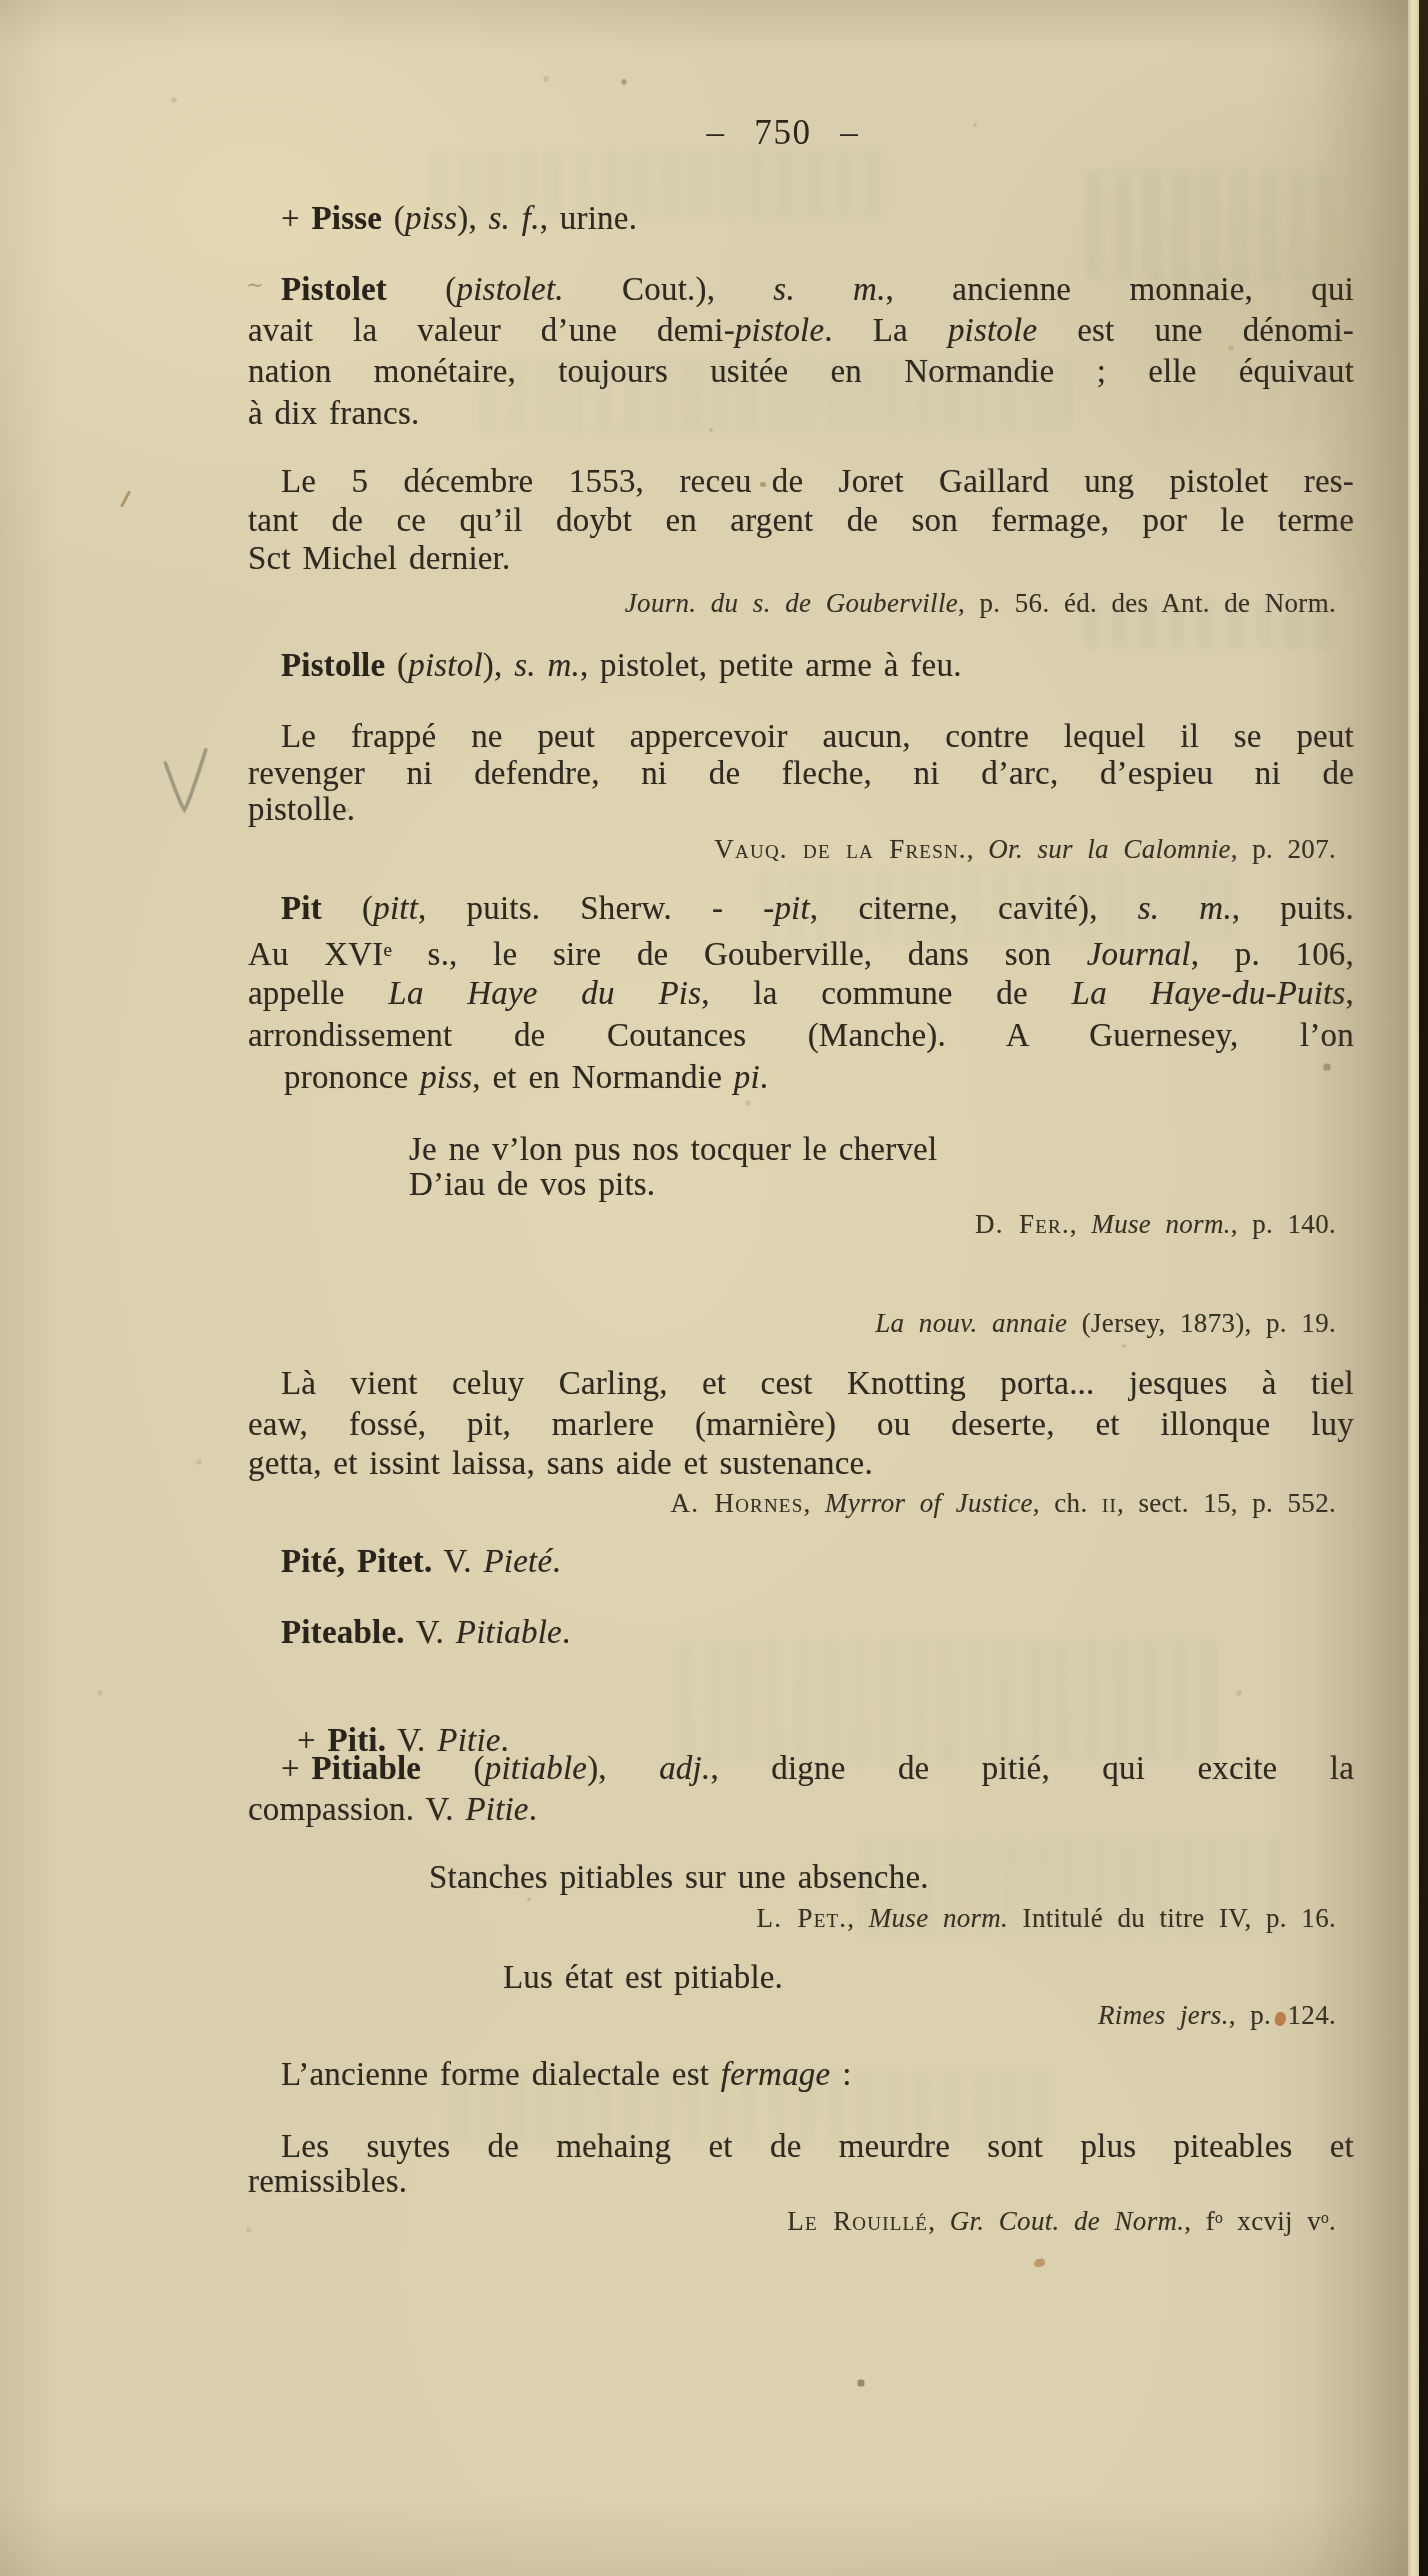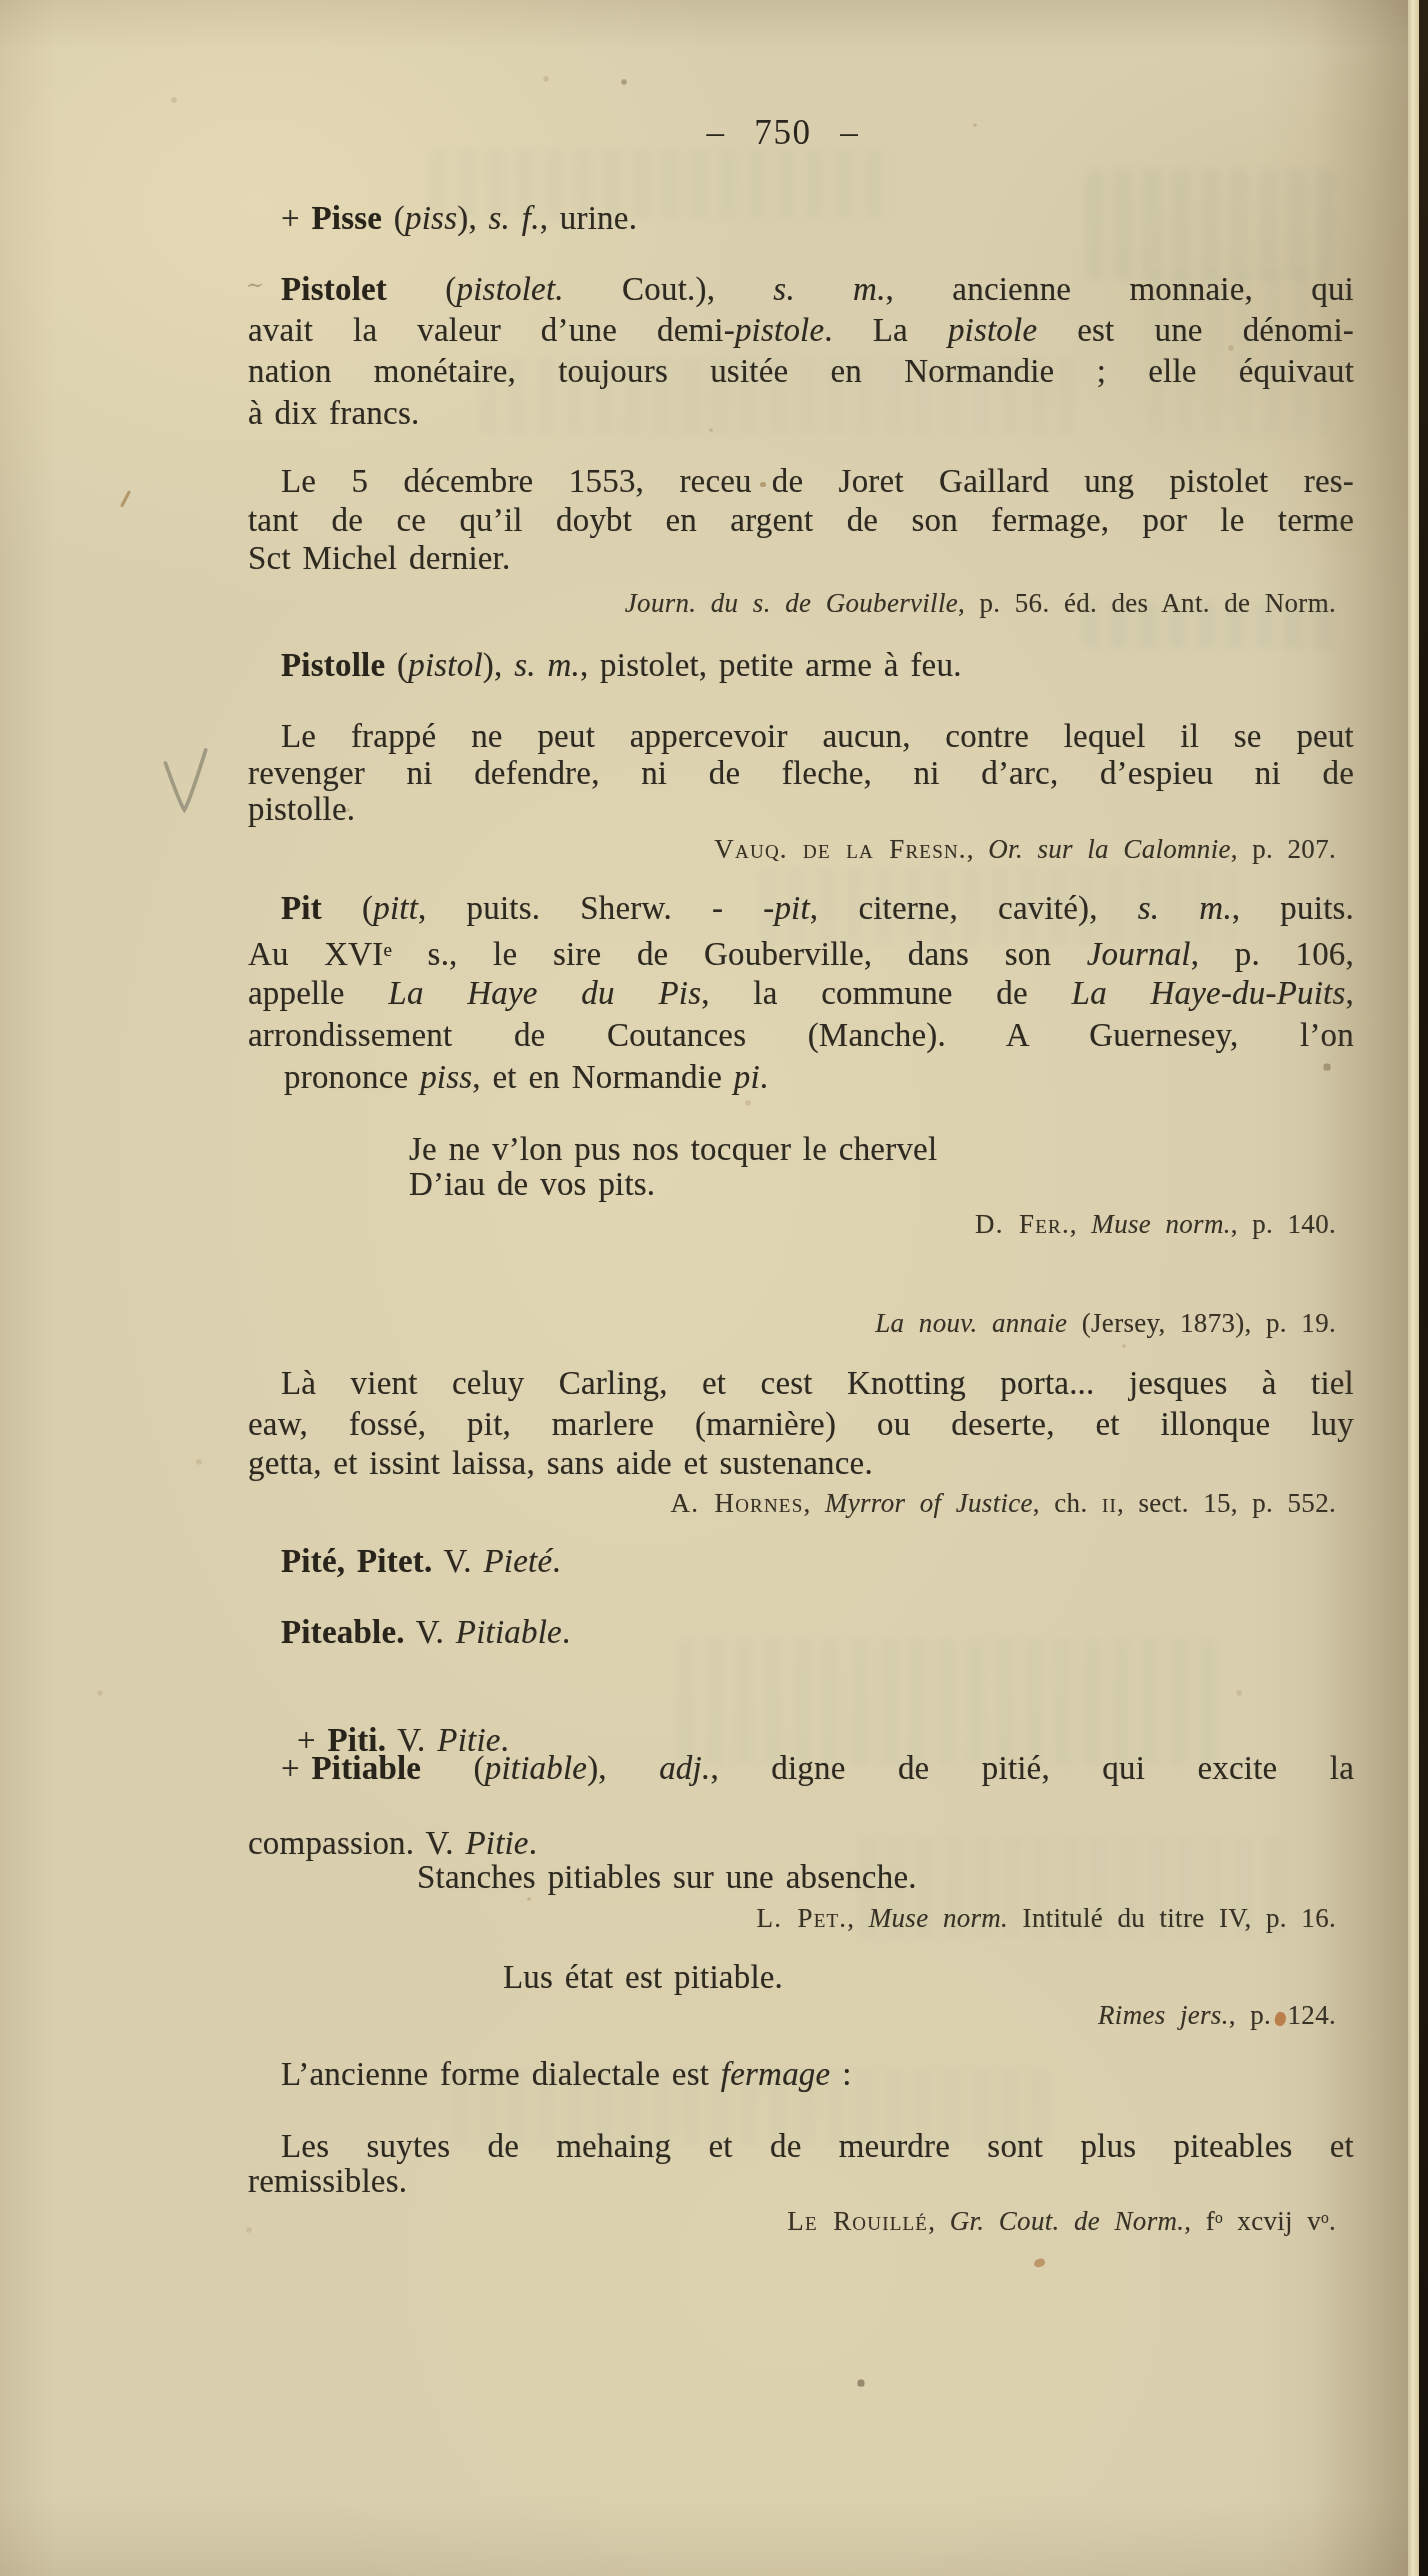--- a/index.html
+++ b/index.html
@@ -112,23 +112,23 @@
   <div class="tl fill ind" style="top:1364px;"><span class="sg-r">Là vient celuy Carling, et cest Knotting porta... jesques à tiel</span></div>
   <div class="tl fill" style="top:1405px;"><span class="sg-r">eaw, fossé, pit, marlere (marnière) ou deserte, et illonque luy</span></div>
   <div class="tl nw" style="top:1444px;"><span class="sg-r">getta, et issint laissa, sans aide et sustenance.</span></div>
   <div class="at" style="top:1487px;"><span class="sg-sc">A. Hornes</span><span class="sg-r">, </span><span class="sg-i">Myrror of Justice</span><span class="sg-r">, ch. </span><span class="sg-sc">ii</span><span class="sg-r">, sect. 15, p. 552.</span></div>
 
   <div class="tl nw ind" style="top:1542px;"><span class="sg-b">Pité, Pitet.</span><span class="sg-r"> V. </span><span class="sg-i">Pieté</span><span class="sg-r">.</span></div>
   <div class="tl nw ind" style="top:1613px;"><span class="sg-b">Piteable.</span><span class="sg-r"> V. </span><span class="sg-i">Pitiable</span><span class="sg-r">.</span></div>
   <div class="tl nw ind" style="top:1685px;left:264px;margin-top:36px;"><span class="sg-plus">+</span><span class="sg-b">Piti.</span><span class="sg-r"> V. </span><span class="sg-i">Pitie</span><span class="sg-r">.</span></div>
 
   <div class="tl fill ind" style="top:1749px;"><span class="sg-plus">+</span><span class="sg-b">Pitiable</span><span class="sg-r"> (</span><span class="sg-i">pitiable</span><span class="sg-r">), </span><span class="sg-i">adj.</span><span class="sg-r">, digne de pitié, qui excite la</span></div>
-  <div class="tl nw" style="top:1790px;margin-top:34px;"><span class="sg-r">compassion. V. </span><span class="sg-i">Pitie</span><span class="sg-r">.</span></div>
+  <div class="tl nw" style="top:1790px;"><span class="sg-r">compassion. V. </span><span class="sg-i">Pitie</span><span class="sg-r">.</span></div>
 
-  <div class="tl nw" style="top:1858px;left:417px;"><span class="sg-r">Stanches pitiables sur une absenche.</span></div>
+  <div class="tl nw" style="top:1858px;left:429px;"><span class="sg-r">Stanches pitiables sur une absenche.</span></div>
   <div class="at" style="top:1902px;"><span class="sg-sc">L. Pet.</span><span class="sg-r">, </span><span class="sg-i">Muse norm.</span><span class="sg-r"> Intitulé du titre IV, p. 16.</span></div>
 
   <div class="tl nw" style="top:1958px;left:503px;"><span class="sg-r">Lus état est pitiable.</span></div>
   <div class="at" style="top:1999px;"><span class="sg-i">Rimes jers.</span><span class="sg-r">, p.</span><span class="sg-stain"></span><span class="sg-r">124.</span></div>
 
   <div class="tl nw ind" style="top:2055px;"><span class="sg-r">L’ancienne forme dialectale est </span><span class="sg-i">fermage</span><span class="sg-r"> :</span></div>
 
   <div class="tl fill ind" style="top:2127px;"><span class="sg-r">Les suytes de mehaing et de meurdre sont plus piteables et</span></div>
   <div class="tl nw" style="top:2162px;"><span class="sg-r">remissibles.</span></div>
   <div class="at" style="top:2201px;"><span class="sg-sc">Le Rouillé</span><span class="sg-r">, </span><span class="sg-i">Gr. Cout. de Norm.</span><span class="sg-r">, f</span><span class="sg-sup">o</span><span class="sg-r"> xcvij v</span><span class="sg-sup">o</span><span class="sg-r">.</span></div>

